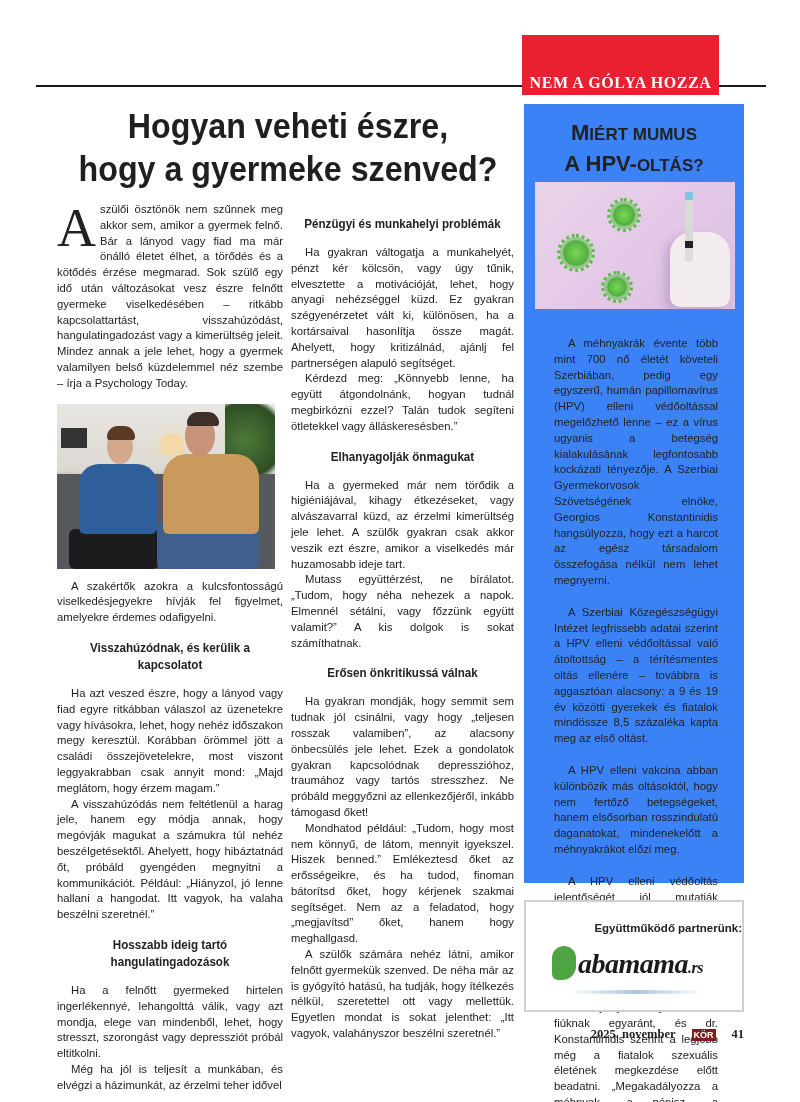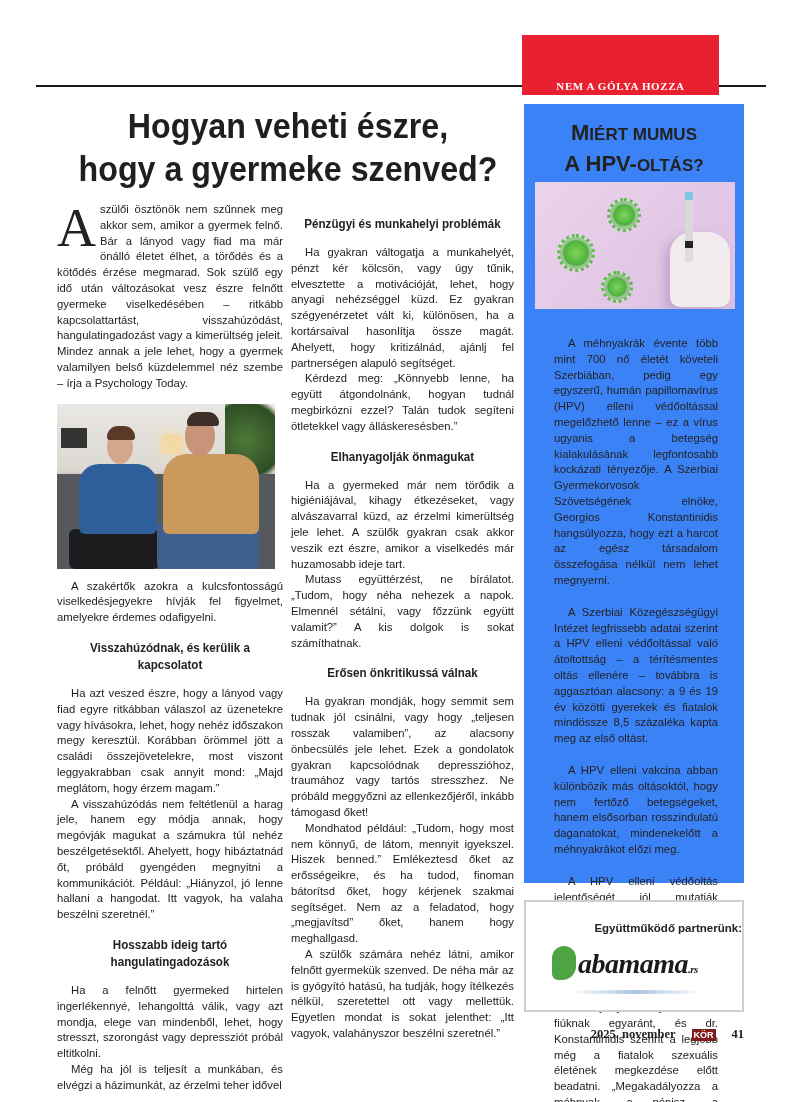--- a/index.html
+++ b/index.html
@@ -3,21 +3,21 @@
 <meta charset="utf-8">
 <style>
   html, body { margin:0; padding:0; background:#ffffff; }
   body { width:800px; height:1102px; position:relative; overflow:hidden;
          font-family:"Liberation Sans", sans-serif; color:#1e1e1e; }
 
   
   .top-rule { position:absolute; left:36px; top:85px; width:730px; height:2px; background:#1a1a1a; }
   .section-tab { position:absolute; left:522px; top:35px; width:197px; height:60px; background:#e8202f; }
   .section-tab span { position:absolute; left:0; right:0; bottom:3px; text-align:center;
-        font-family:"Liberation Serif", serif; font-weight:bold; color:#fff; font-size:11px; letter-spacing:0.6px; }
+        font-family:"Liberation Serif", serif; font-weight:bold; color:#fff; font-size:16px; letter-spacing:0.6px; }
 
   
   .headline { position:absolute; left:56px; top:104px; width:464px; text-align:center;
         font-family:"Liberation Sans Narrow","Liberation Sans", sans-serif; font-weight:bold;
         font-size:35px; line-height:43px; color:#1f1f1f; transform:scaleX(0.92); transform-origin:center top; }
 
   
   .col { position:absolute; font-size:11.3px; line-height:15.8px; text-align:justify; color:#222; }
   .col p { margin:0; text-indent:14px; }
   .col p.noindent { text-indent:0; }
@@ -66,21 +66,21 @@
         text-align:justify; color:#222; }
   .sidebar-text p { margin:16px; text-indent:14px; }
 
   
   .partner { position:absolute; left:524px; top:900px; width:216px; height:108px; border:2px solid #d0d0d0; background:#fff; }
   .partner-label { position:absolute; left:0; right:0; top:20px; text-align:right; font-weight:bold; font-size:11.5px; color:#222; }
   .partner-logo { position:absolute; left:26px; top:40px; width:170px; height:56px; }
   .logo-b { position:absolute; left:0; top:4px; width:24px; height:34px; background:#4ea443; border-radius:12px 12px 14px 6px; }
   .logo-text { position:absolute; left:26px; top:6px; font-family:"Liberation Serif", serif; font-style:italic;
         font-weight:bold; font-size:28px; color:#1a1a1a; letter-spacing:-0.5px; }
-  .logo-tld { font-size:11px; }
+  .logo-tld { font-size:16px; }
   .logo-shadow { position:absolute; left:14px; top:48px; width:140px; height:4px; border-radius:50%;
         background:linear-gradient(90deg,transparent,#aac4de,transparent); }
 
   
   .footer { position:absolute; right:56px; top:1027px; font-family:"Liberation Serif", serif; font-weight:bold;
         font-size:12.5px; color:#222; display:flex; align-items:center; gap:16px; }
   .kor-logo { display:inline-block; background:#7f1d1d; color:#fff; font-family:"Liberation Sans", sans-serif;
         font-size:9px; padding:1px 2px; font-weight:bold; }
 </style>
 </head>

